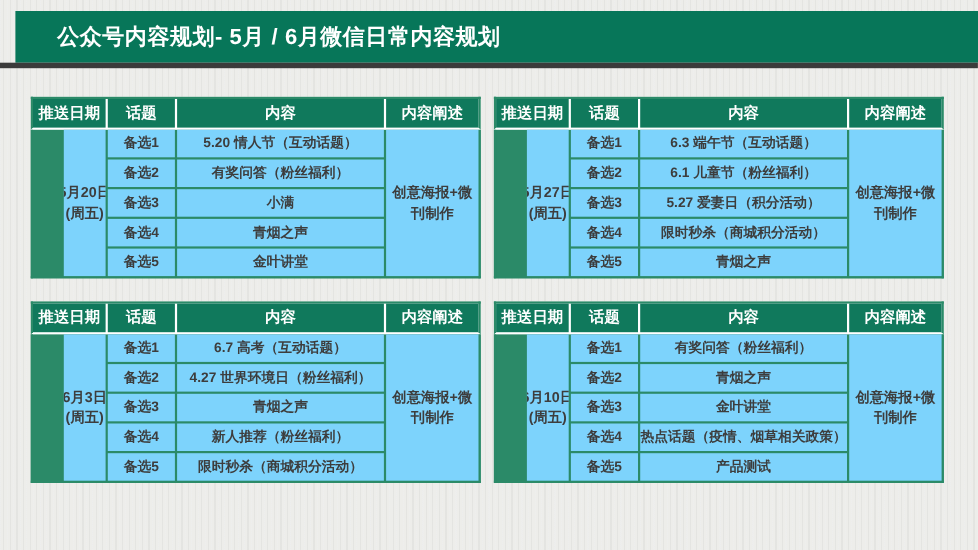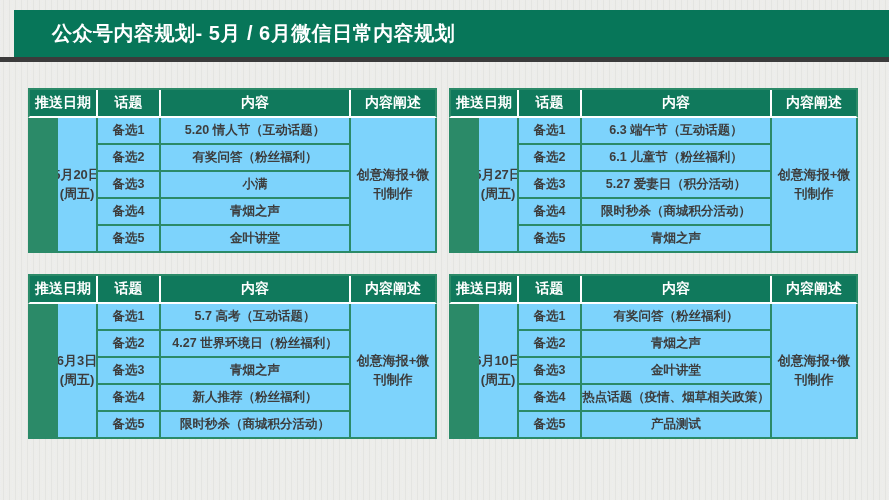--- a/index.html
+++ b/index.html
@@ -120,21 +120,21 @@
       <div class="th">内容</div>
       <div class="th">内容阐述</div>
     </div>
     <div class="tbl-body">
       <div class="td date">
         <span>6月3日</span>
         <span>(周五)</span>
       </div>
       <div class="td desc">创意海报+微刊制作</div>
       <div class="td">备选1</div>
-      <div class="td">5.7 高考（互动话题）</div>
+      <div class="td">6.7 高考（互动话题）</div>
       <div class="td">备选2</div>
       <div class="td">4.27 世界环境日（粉丝福利）</div>
       <div class="td">备选3</div>
       <div class="td">青烟之声</div>
       <div class="td">备选4</div>
       <div class="td">新人推荐（粉丝福利）</div>
       <div class="td">备选5</div>
       <div class="td">限时秒杀（商城积分活动）</div>
     </div>
   </div>

